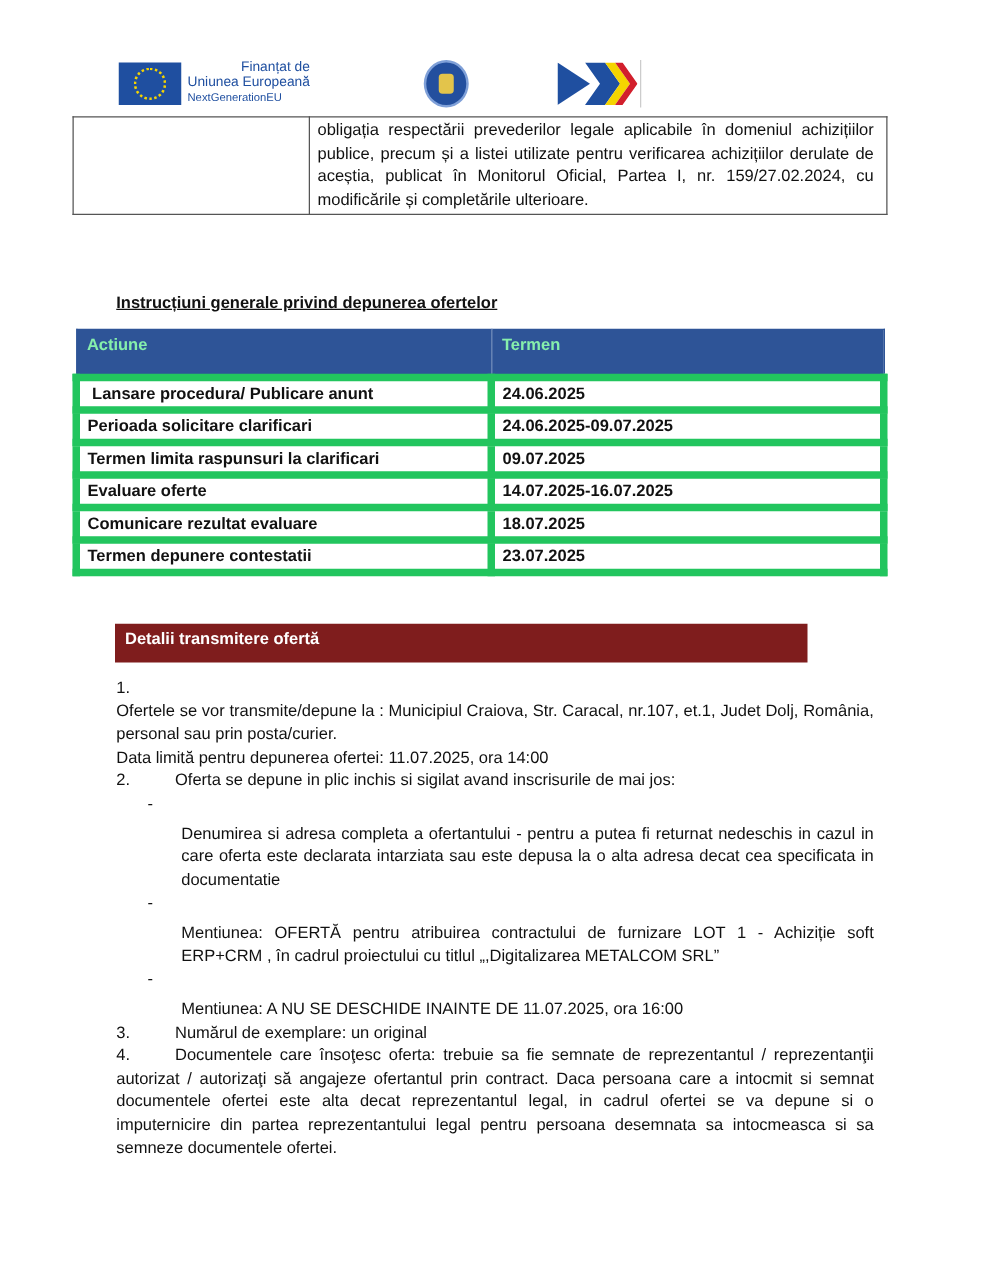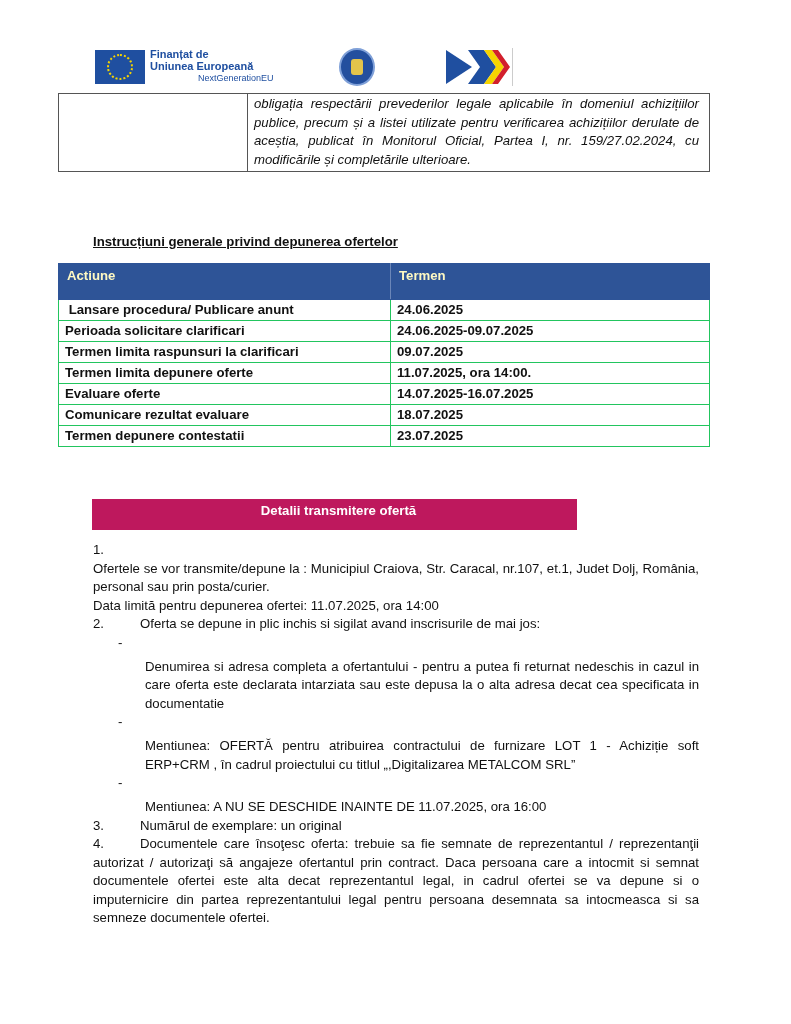--- a/index.html
+++ b/index.html
@@ -7,44 +7,44 @@
     width: 791px; height: 1024px; position: relative; overflow: hidden;
     font-family: "Liberation Sans", sans-serif; color: #111;
   }
   .doc { font-family: "Liberation Sans", sans-serif; font-size: 13.2px; line-height: 18.5px; }
 
   
   .logos { position: absolute; top: 44px; left: 0; width: 791px; height: 48px; }
   .eu-flag { position: absolute; left: 95px; top: 6px; width: 50px; height: 34px; background: #1f4fa0; }
   .eu-flag .stars { position: absolute; left: 12px; top: 4px; width: 26px; height: 26px; border-radius: 50%; border: 2px dotted #f5d400; box-sizing: border-box; }
   .eu-text { position: absolute; left: 150px; top: 4px; line-height: 12px; }
-  .eu-text .l1, .eu-text .l2 { font-weight: bold; color: #1f4fa0; font-size: 11px; }
-  .eu-text .l3 { color: #1f4fa0; font-size: 9px; margin-left: 48px; }
+  .eu-text .l1, .eu-text .l2 { font-weight: normal; color: #1f4fa0; font-size: 11px; text-align: right; }
+  .eu-text .l3 { color: #1f4fa0; font-size: 9px; }
   .gov-emblem { position: absolute; left: 339px; top: 4px; width: 36px; height: 38px; border-radius: 50%; background: #234f9e; border: 2px solid #7fa0d8; box-sizing: border-box; }
   .gov-emblem .inner { position: absolute; left: 10px; top: 9px; width: 12px; height: 16px; background: #e3c44b; border-radius: 3px; }
   .pnrr-arrows { position: absolute; left: 446px; top: 6px; width: 64px; height: 34px; }
   .pnrr-divider { position: absolute; left: 512px; top: 4px; width: 1px; height: 38px; background: #ccc; }
   .pnrr-text { position: absolute; left: 517px; top: 8px; line-height: 14px; color: #1f4fa0; font-size: 13px; }
 
   
   table.t1 { position: absolute; left: 58px; top: 93px; width: 652px; border-collapse: collapse; }
   table.t1 td { border: 1px solid #555; vertical-align: top; padding: 0 10px 2px 6px; }
   table.t1 td.c1 { width: 172px; font-weight: bold; }
-  table.t1 td.c2 { text-align: justify; text-align-last: left; font-style: italic; }
+  table.t1 td.c2 { text-align: justify; text-align-last: left; }
 
   .section-heading { position: absolute; left: 93px; top: 233px; font-weight: bold; font-size: 13.2px; text-decoration: underline; }
 
   
   table.t2 { position: absolute; left: 58px; top: 263px; width: 652px; border-collapse: collapse; }
-  table.t2 th { background: #2e5497; color: #fef9c3; text-align: left; font-weight: bold; height: 32px; padding: 0 8px; vertical-align: top; padding-top: 3px; border: 1px solid #2e5497; }
+  table.t2 th { background: #2e5497; color: #86efac; text-align: left; font-weight: bold; height: 32px; padding: 0 8px; vertical-align: top; padding-top: 3px; border: 1px solid #2e5497; }
   table.t2 th.h1 { width: 315px; border-right: 1px solid #6b86b8; }
-  table.t2 td { border: 1px solid #22c55e; font-weight: bold; height: 20px; padding: 0 6px; }
+  table.t2 td { border: 6px solid #22c55e; font-weight: bold; height: 20px; padding: 0 6px; }
 
   
-  .banner { position: absolute; left: 92px; top: 499px; width: 485px; height: 31px; background: #be185d; color: #fff; font-weight: bold; box-sizing: border-box; padding: 3px 0 0 8px; text-align: center; }
+  .banner { position: absolute; left: 92px; top: 499px; width: 554px; height: 31px; background: #7f1d1d; color: #fff; font-weight: bold; box-sizing: border-box; padding: 3px 0 0 8px; }
 
   .body-text { position: absolute; left: 93px; top: 541px; width: 606px; }
   .p { margin: 0; text-align: justify; }
   .p.num { display: flex; }
   .p.num .n { width: 47px; flex: none; }
   .p.last { text-align-last: left; }
   .dash { display: flex; padding-left: 25px; }
   .dash .d { width: 27px; flex: none; }
   .dash .tx { text-align: justify; text-align-last: left; flex: 1; margin-top: 24px; }
   .num4 { text-indent: 0; }
@@ -97,24 +97,20 @@
       </tr>
   <tr>
         <td>Perioada solicitare clarificari</td>
         <td>24.06.2025-09.07.2025</td>
       </tr>
   <tr>
         <td>Termen limita raspunsuri la clarificari</td>
         <td>09.07.2025</td>
       </tr>
   <tr>
-        <td>Termen limita depunere oferte</td>
-        <td>11.07.2025, ora 14:00.</td>
-      </tr>
-  <tr>
         <td>Evaluare oferte</td>
         <td>14.07.2025-16.07.2025</td>
       </tr>
   <tr>
         <td>Comunicare rezultat evaluare</td>
         <td>18.07.2025</td>
       </tr>
   <tr>
         <td>Termen depunere contestatii</td>
         <td>23.07.2025</td>

